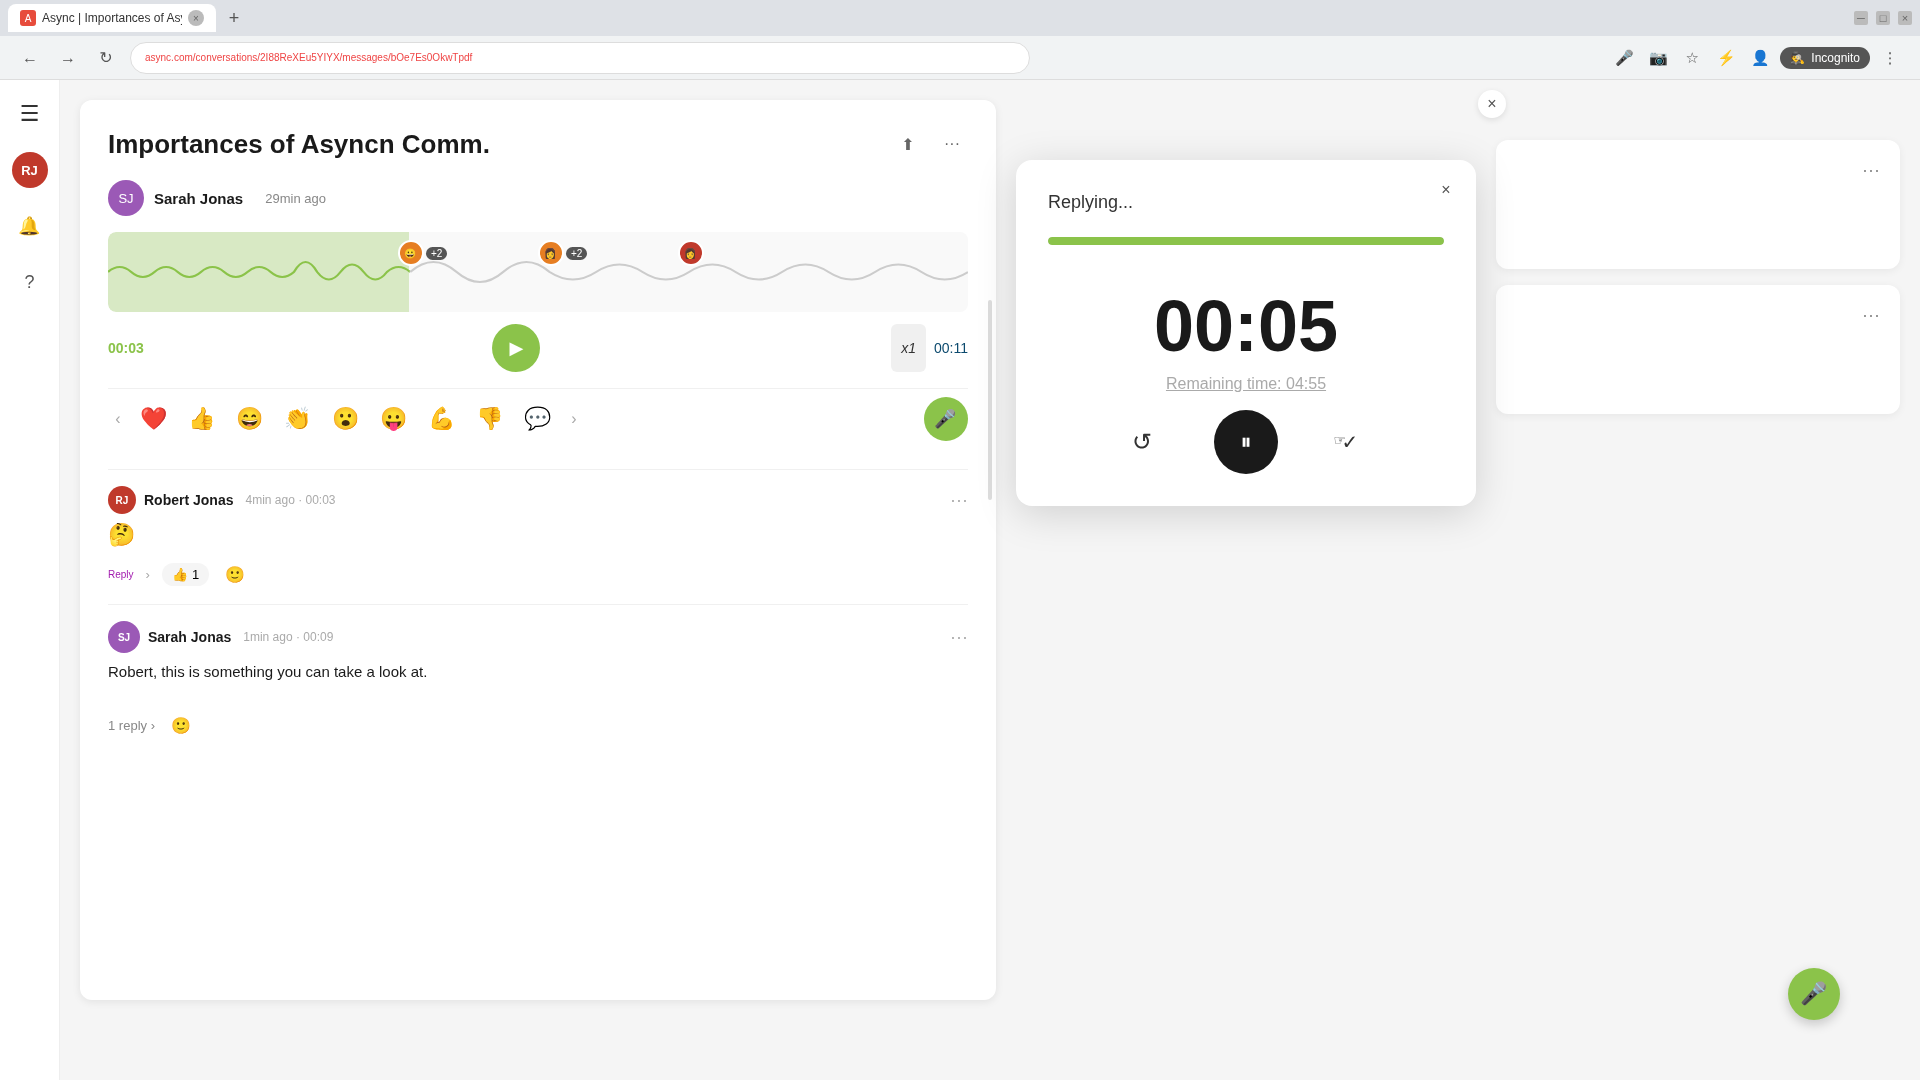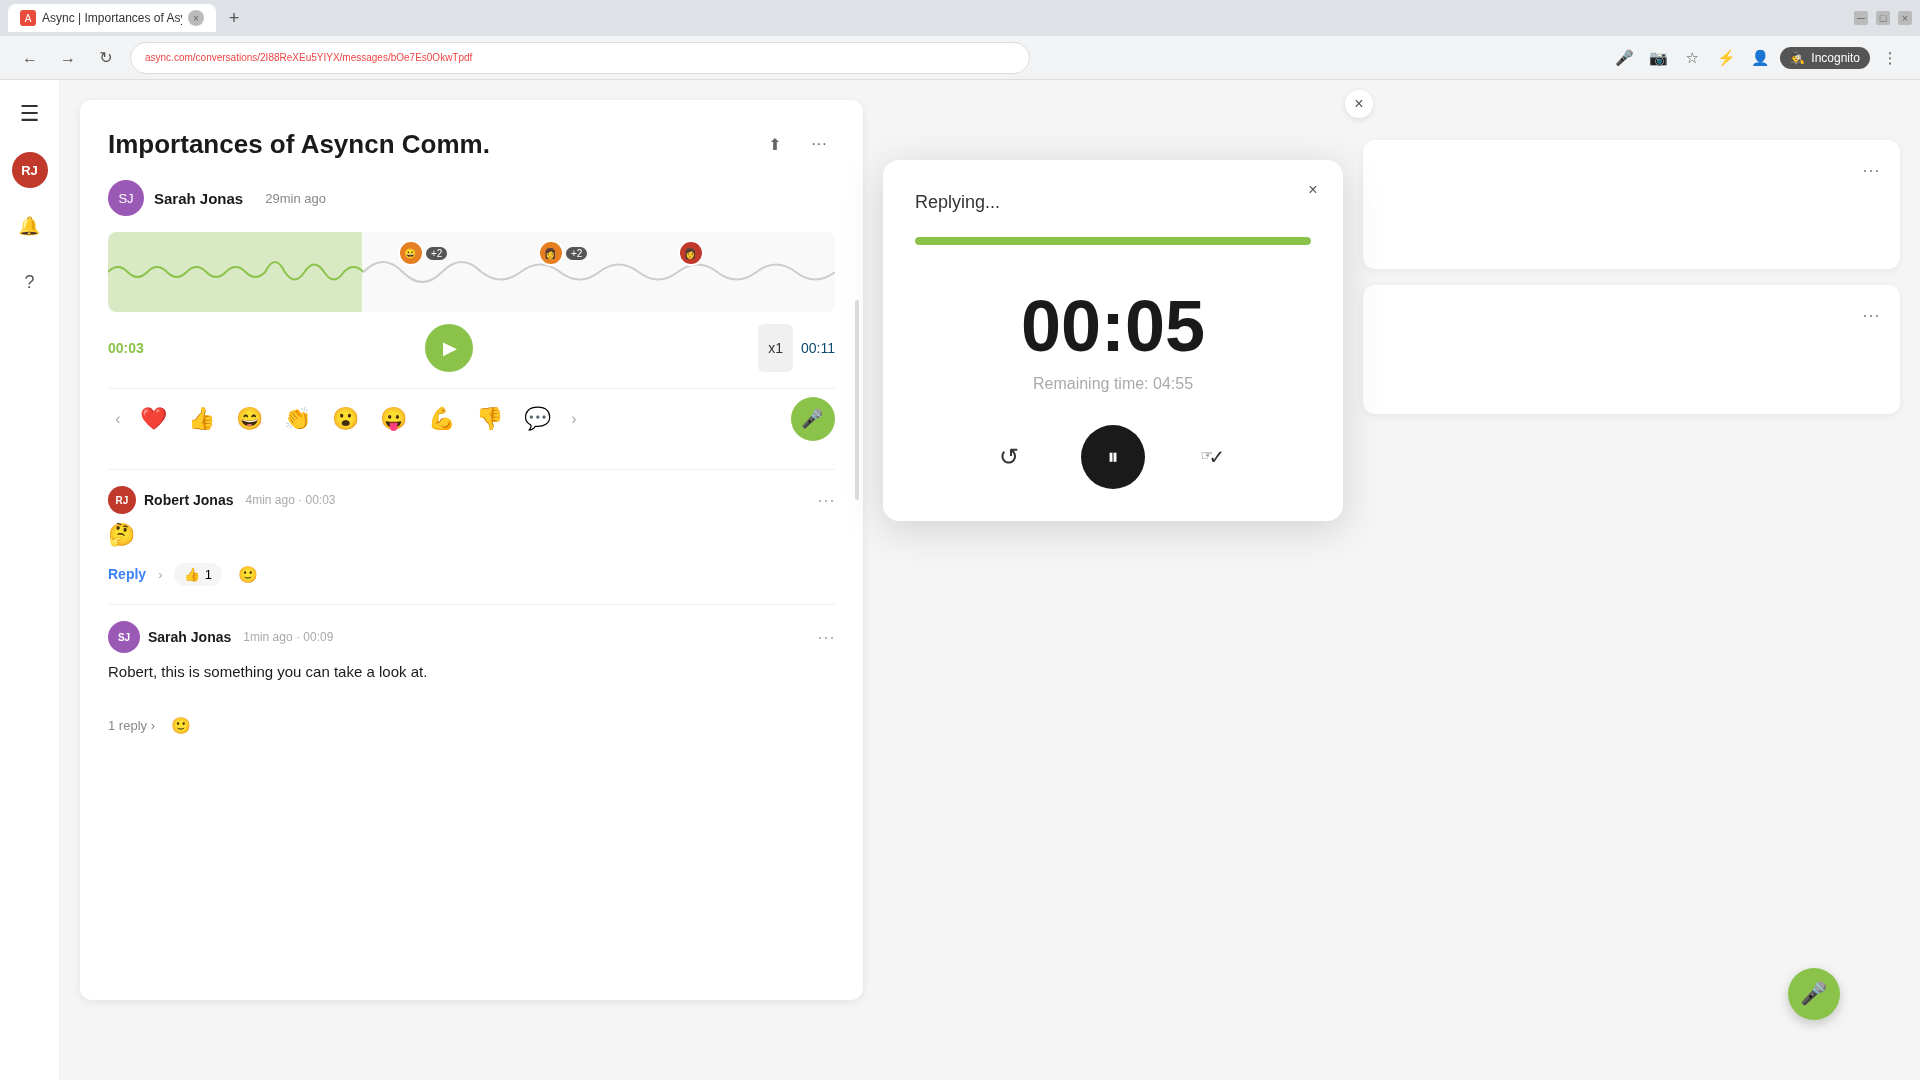--- a/index.html
+++ b/index.html
@@ -27,76 +27,76 @@
 
     
     .app-sidebar { width: 60px; background: #fff; border-right: 1px solid #eee; display: flex; flex-direction: column; align-items: center; padding: 16px 0; gap: 20px; }
     .sidebar-icon { width: 36px; height: 36px; border-radius: 8px; display: flex; align-items: center; justify-content: center; font-size: 18px; color: #555; cursor: pointer; }
     .sidebar-avatar { width: 36px; height: 36px; border-radius: 50%; background: #c0392b; display: flex; align-items: center; justify-content: center; color: white; font-size: 13px; font-weight: bold; }
 
     
     .main-area { flex: 1; display: flex; padding: 20px; gap: 20px; }
 
     
-    .conversation-panel { width: 783px; background: #fff; border-radius: 12px; padding: 28px; box-shadow: 0 2px 8px rgba(0,0,0,0.08); position: relative; overflow: hidden; max-height: 900px; overflow-y: auto; }
+    .conversation-panel { width: 916px; background: #fff; border-radius: 12px; padding: 28px; box-shadow: 0 2px 8px rgba(0,0,0,0.08); position: relative; overflow: hidden; max-height: 900px; overflow-y: auto; }
     .conv-header { display: flex; align-items: center; margin-bottom: 20px; }
     .conv-title { font-size: 26px; font-weight: 700; color: #1a1a1a; flex: 1; }
     .conv-header-actions { display: flex; gap: 12px; }
     .conv-header-btn { width: 32px; height: 32px; border-radius: 50%; display: flex; align-items: center; justify-content: center; font-size: 16px; color: #666; cursor: pointer; }
 
     .author-row { display: flex; align-items: center; gap: 10px; margin-bottom: 16px; }
     .author-avatar { width: 36px; height: 36px; border-radius: 50%; background: #9b59b6; overflow: hidden; display: flex; align-items: center; justify-content: center; color: white; font-size: 13px; }
     .author-name { font-weight: 600; font-size: 15px; color: #1a1a1a; }
     .author-time { font-size: 13px; color: #888; margin-left: 12px; }
 
     
     .waveform-container { position: relative; height: 80px; background: #f9f9f9; border-radius: 8px; margin-bottom: 12px; overflow: hidden; }
     .waveform-progress { position: absolute; left: 0; top: 0; bottom: 0; width: 35%; background: #8bc34a; opacity: 0.3; border-radius: 8px 0 0 8px; }
     .waveform-svg { width: 100%; height: 100%; }
 
     .playback-row { display: flex; align-items: center; gap: 8px; margin-bottom: 16px; }
     .time-label { font-size: 14px; color: #8bc34a; font-weight: 600; }
     .time-label-right { font-size: 14px; color: #0c4a6e; margin-left: auto; }
     .play-btn { width: 48px; height: 48px; border-radius: 50%; background: #8bc34a; display: flex; align-items: center; justify-content: center; cursor: pointer; margin: 0 auto; }
-    .speed-badge { background: #f0f0f0; border-radius: 6px; padding: 16px 10px; font-size: 14px; color: #333; }
+    .speed-badge { background: #f0f0f0; border-radius: 6px; padding: 16px 10px; font-size: 14px; color: #333; font-style: italic; }
 
     
     .emoji-row { display: flex; align-items: center; gap: 4px; padding: 8px 0; border-top: 1px solid #f0f0f0; overflow: hidden; }
     .emoji-btn { width: 44px; height: 44px; border-radius: 50%; display: flex; align-items: center; justify-content: center; font-size: 22px; cursor: pointer; }
     .emoji-mic-btn { width: 44px; height: 44px; border-radius: 50%; background: #8bc34a; display: flex; align-items: center; justify-content: center; cursor: pointer; }
     .emoji-scroll-btn { width: 20px; height: 20px; display: flex; align-items: center; justify-content: center; color: #aaa; cursor: pointer; }
 
     
     .comment-section { margin-top: 20px; }
     .comment-item { padding: 16px 0; border-top: 1px solid #f0f0f0; }
     .comment-header { display: flex; align-items: center; gap: 8px; margin-bottom: 8px; }
     .comment-avatar { width: 28px; height: 28px; border-radius: 50%; display: flex; align-items: center; justify-content: center; font-size: 11px; font-weight: bold; color: white; background: #c0392b; }
     .comment-author { font-weight: 600; font-size: 14px; color: #1a1a1a; }
     .comment-time { font-size: 12px; color: #aaa; margin-left: 4px; }
     .comment-more { margin-left: auto; cursor: pointer; color: #aaa; font-size: 18px; }
     .comment-body { font-size: 22px; margin: 8px 0 12px 0; }
     .comment-actions { display: flex; align-items: center; gap: 12px; }
-    .reply-btn { font-size: 14px; color: #3b82f6; cursor: pointer; font-weight: 700; }
+    .reply-btn { font-size: 10px; color: #a21caf; cursor: pointer; font-weight: 400; }
     .like-badge { display: flex; align-items: center; gap: 4px; background: #f5f5f5; border-radius: 20px; padding: 4px 10px; font-size: 13px; cursor: pointer; }
     .react-btn { width: 28px; height: 28px; display: flex; align-items: center; justify-content: center; cursor: pointer; color: #888; font-size: 16px; }
 
     .comment-text { font-size: 15px; color: #1a1a1a; margin: 8px 0 28px; line-height: 1.5; }
     .reply-count { font-size: 13px; color: #888; cursor: pointer; }
 
     
     .scroll-indicator { position: absolute; right: 4px; top: 200px; width: 4px; height: 200px; background: #ddd; border-radius: 2px; }
 
     
     .recording-modal { width: 460px; background: #fff; border-radius: 16px; box-shadow: 0 8px 40px rgba(0,0,0,0.15); padding: 32px; position: relative; align-self: flex-start; margin-top: 60px; }
     .modal-close { position: absolute; top: 16px; right: 16px; width: 28px; height: 28px; border-radius: 50%; display: flex; align-items: center; justify-content: center; font-size: 16px; color: #555; cursor: pointer; }
     .modal-title { font-size: 18px; font-weight: 500; color: #333; margin-bottom: 24px; }
     .modal-progress-bar { height: 8px; background: #e0e0e0; border-radius: 4px; margin-bottom: 40px; overflow: hidden; }
     .modal-progress-fill { height: 100%; background: #8bc34a; border-radius: 4px; width: 100%; }
     .modal-timer { font-size: 72px; font-weight: 700; color: #1a1a1a; text-align: center; margin-bottom: 8px; }
-    .modal-remaining { font-size: 16px; color: #aaa; text-align: center; margin-bottom: 32px; }
+    .modal-remaining { font-size: 16px; color: #aaa; text-align: center; margin-bottom: 17px; text-decoration: underline; }
     .modal-controls { display: flex; align-items: center; justify-content: center; gap: 48px; }
     .modal-rewind { width: 48px; height: 48px; border-radius: 50%; display: flex; align-items: center; justify-content: center; font-size: 24px; color: #333; cursor: pointer; }
     .modal-pause { width: 64px; height: 64px; border-radius: 50%; background: #1a1a1a; display: flex; align-items: center; justify-content: center; font-size: 22px; color: white; cursor: pointer; }
     .modal-check { width: 48px; height: 48px; border-radius: 50%; display: flex; align-items: center; justify-content: center; font-size: 22px; color: #333; cursor: pointer; }
 
     
     .right-panel { flex: 1; display: flex; flex-direction: column; gap: 16px; padding-top: 40px; }
     .right-card { background: #fff; border-radius: 12px; padding: 20px; box-shadow: 0 2px 8px rgba(0,0,0,0.06); }
     .right-more { display: flex; justify-content: flex-end; color: #888; font-size: 18px; cursor: pointer; margin-bottom: 8px; }
     .mic-fab { position: fixed; bottom: 60px; right: 80px; width: 52px; height: 52px; border-radius: 50%; background: #8bc34a; display: flex; align-items: center; justify-content: center; font-size: 22px; color: white; cursor: pointer; box-shadow: 0 4px 12px rgba(0,0,0,0.2); }

